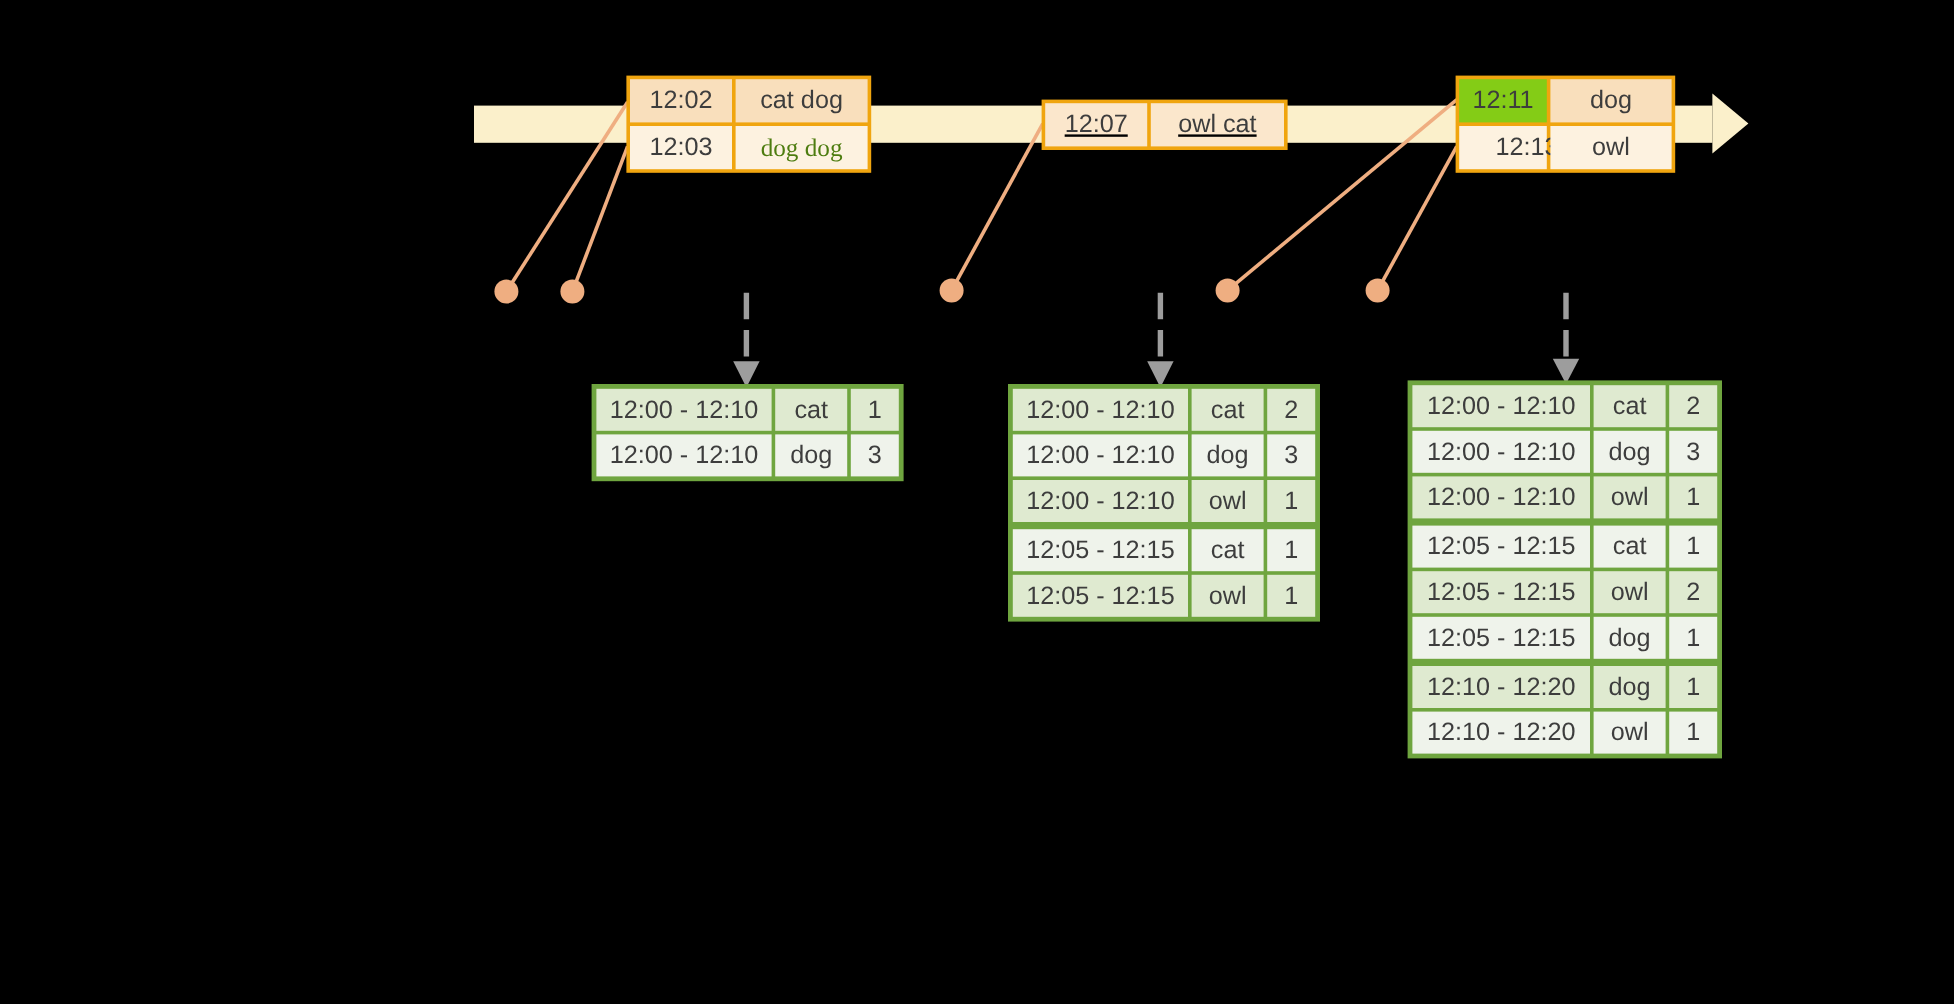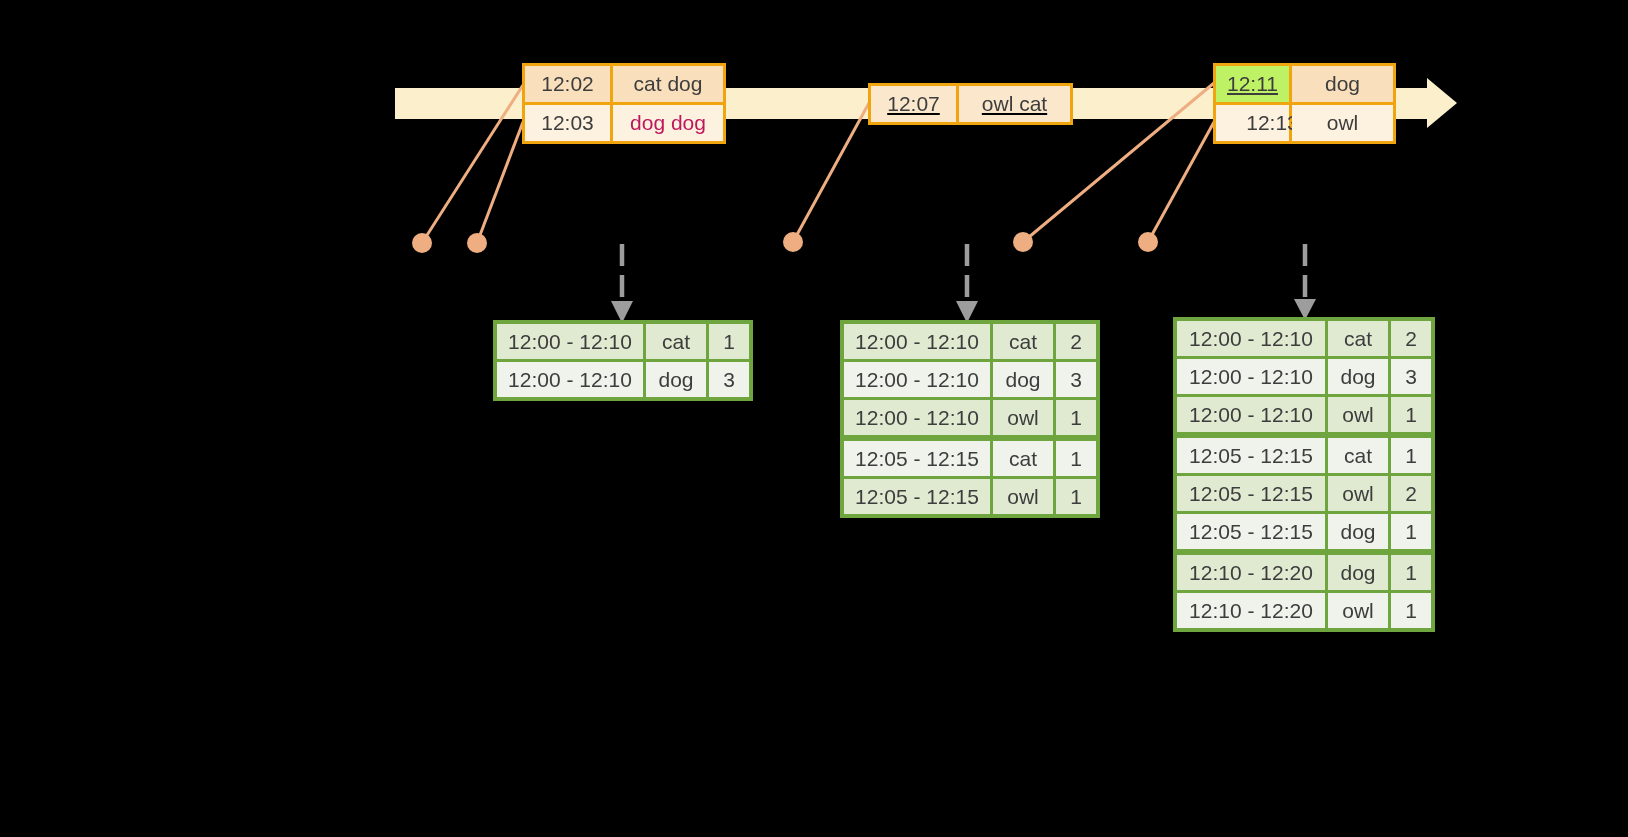--- a/index.html
+++ b/index.html
@@ -75,32 +75,32 @@
       <polygon points="1294,299 1316,299 1305,320" fill="#9D9D9D"></polygon>
     </svg>
   <div id="event-tables">
       <div class="etable" style="left: 522px; top: 63px; background: rgb(240, 165, 15);">
         <div class="erow" style="grid-template-columns: 85px 110px;">
           <div class="cell" style="background: rgb(249, 223, 188); color: rgb(61, 61, 61);">12:02</div>
           <div class="cell" style="background: rgb(249, 223, 188); color: rgb(61, 61, 61);">cat dog</div>
         </div>
         <div class="erow" style="grid-template-columns: 85px 110px; text-align: center;">
           <div class="cell" style="background: rgb(253, 242, 224); color: rgb(61, 61, 61);">12:03</div>
-          <div class="cell" style="background: rgb(253, 242, 224); color: #be185d;">dog dog</div>
+          <div class="cell" style="background: rgb(253, 242, 224); color: #4d7c0f; font-family: Liberation Serif, serif;">dog dog</div>
         </div>
       </div>
       <div class="etable" style="left: 868px; top: 83px; background: rgb(240, 165, 15);">
         <div class="erow" style="grid-template-columns: 85px 111px; text-decoration: underline;">
           <div class="cell" style="background: rgb(251, 231, 204); color: rgb(61, 61, 61);">12:07</div>
           <div class="cell" style="background: rgb(251, 231, 204); color: rgb(61, 61, 61); text-align: center;">owl cat</div>
         </div>
       </div>
       <div class="etable" style="left: 1213px; top: 63px; background: rgb(240, 165, 15);">
         <div class="erow" style="grid-template-columns: 73px 101px;">
-          <div class="cell" style="background: #bef264; color: rgb(61, 61, 61); text-decoration: underline;">12:11</div>
+          <div class="cell" style="background: #84cc16; color: rgb(61, 61, 61);">12:11</div>
           <div class="cell" style="background: rgb(249, 223, 188); color: rgb(61, 61, 61);">dog</div>
         </div>
         <div class="erow" style="grid-template-columns: 73px 101px;">
           <div class="cell" style="background: rgb(253, 242, 224); color: rgb(61, 61, 61); padding-left: 40px;">12:13</div>
           <div class="cell" style="background: rgb(253, 242, 224); color: rgb(61, 61, 61);">owl</div>
         </div>
       </div>
     </div>
   <div id="result-tables">
       <div class="rtable" style="left: 493px; top: 320px; background: rgb(111, 165, 63);">

